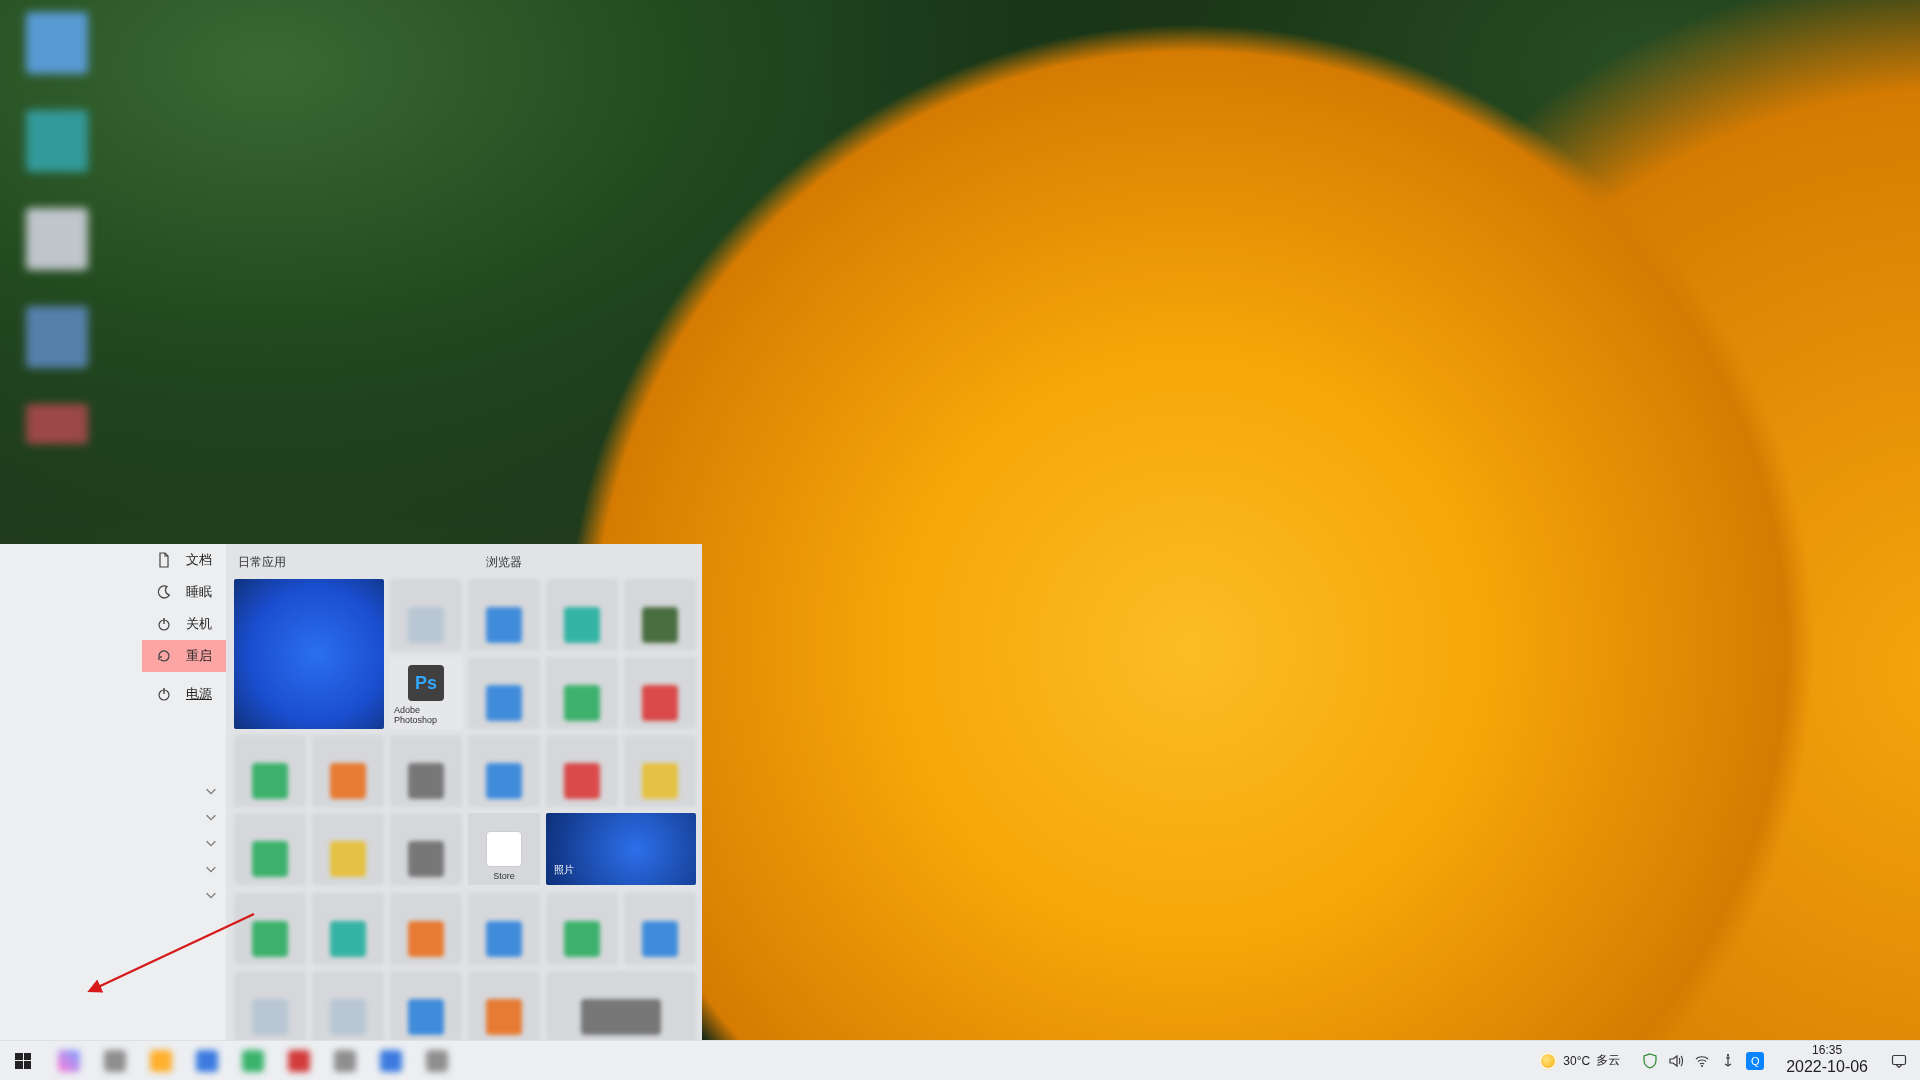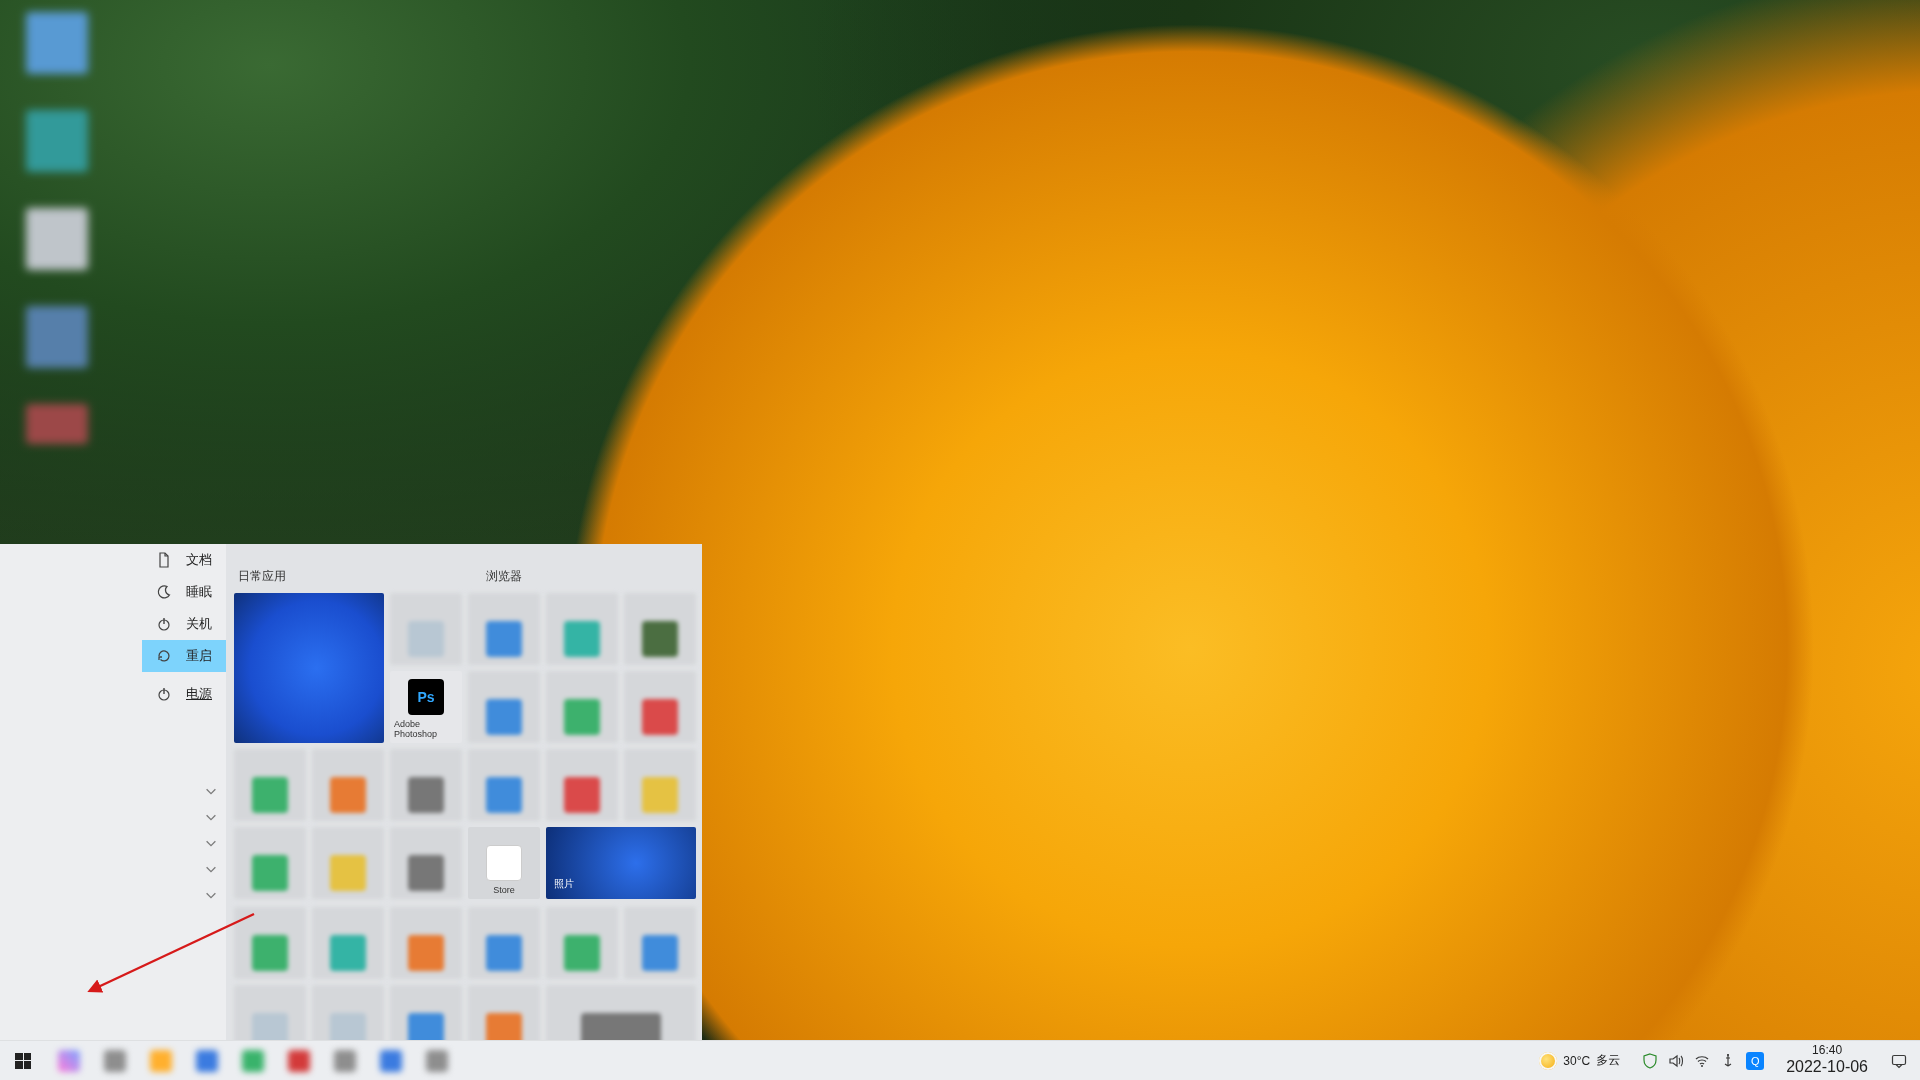--- a/index.html
+++ b/index.html
@@ -38,32 +38,32 @@
     background: #edeef0;
     position: relative;
   }
   .sidebar-top { flex: 1; }
   .sidebar-bottom { padding-bottom: 6px; }
 
   .sidebar-chevrons { position:absolute; right:8px; top:240px; display:flex; flex-direction:column; gap:12px; }
   .chev { width:14px; height:14px; color:#7c7c7c; }
 
   .side-item { display:flex; align-items:center; gap:14px; padding:7px 14px; font-size:13px; color:#222; cursor:pointer; }
-  .side-item.hover { background:#7dd3fc;text-align:center; }
+  .side-item.hover { background:#fca5a5;text-align:center; }
   .side-icon { width:16px; height:16px; display:flex; align-items:center; justify-content:center; color:#444; }
 
   
-  .tiles-area { flex:1; background:#e1e3e6; padding:24px 6px 4px 6px; overflow:hidden; position:relative; }
+  .tiles-area { flex:1; background:#e1e3e6; padding:10px 6px 4px 6px; overflow:hidden; position:relative; }
   .group-titles { display:flex; gap:200px; padding:0 6px 4px 6px; font-size:12px; color:#333; }
   .tiles-grid { display:grid; grid-template-columns: repeat(6, 72px); grid-auto-rows:72px; gap:6px; padding:4px 2px; }
   .tile { background:#d5d7da; border-radius:2px; display:flex; flex-direction:column; align-items:center; justify-content:flex-end; font-size:9px; color:#333; padding:4px; filter: blur(2.2px) saturate(.95); }
   .tile.big { grid-column: span 2; grid-row: span 2; background: radial-gradient(circle at 55% 50%, #2b6ff0 0%, #1a4ecf 60%, #0f317c 100%); filter:none; }
   .tile .thumb { width:36px; height:36px; border-radius:4px; margin-bottom:4px; background:#9a9a9a; }
   .tile.ps { filter:none; background:#e6e7ea; }
-  .tile.ps .thumb { background:#000000; display:flex; align-items:center; justify-content:center; color:#31a8ff; font-weight:700; font-size:14px; }
+  .tile.ps .thumb { background:#404040; display:flex; align-items:center; justify-content:center; color:#31a8ff; font-weight:700; font-size:18px; }
   .tile.red .thumb{background:#e04848;}
   .tile.green .thumb{background:#38b36b;}
   .tile.blue .thumb{background:#3d8de0;}
   .tile.yellow .thumb{background:#e7c23c;}
   .tile.orange .thumb{background:#ec7a2f;}
   .tile.grey .thumb{background:#777;}
   .tile.teal .thumb{background:#2fb5a6;}
   .tile.light .thumb{background:#b7c7d4;}
   .tile.portrait .thumb{background:#4a6f3f;}
   .tile.store{filter:none;} .tile.store .thumb{background:#fff;border:1px solid #ccc;}
@@ -374,21 +374,21 @@
       </span>
       <span class="ticon">
         <svg viewBox="0 0 16 16" width="16" height="16">
             <path d="M8 1v12M8 13l-3-2M8 13l3-2M6 5h4" fill="none" stroke="currentColor" stroke-width="1.2"></path>
             <circle cx="8" cy="2" r="1" fill="currentColor"></circle>
           </svg>
       </span>
       <span class="q">Q</span>
     </div>
     <div class="clock">
-      <div class="t">16:40</div>
+      <div class="t">16:35</div>
       <div class="d">2022-10-06</div>
     </div>
     <div class="action-center">
       <svg viewBox="0 0 16 16" width="16" height="16">
           <rect x="1.5" y="2.5" width="13" height="9" rx="1.5" fill="none" stroke="currentColor" stroke-width="1.2"></rect>
           <path d="M5 11.5l3 3 3-3" fill="none" stroke="currentColor" stroke-width="1.2"></path>
         </svg>
     </div>
   </div>
 </div>

